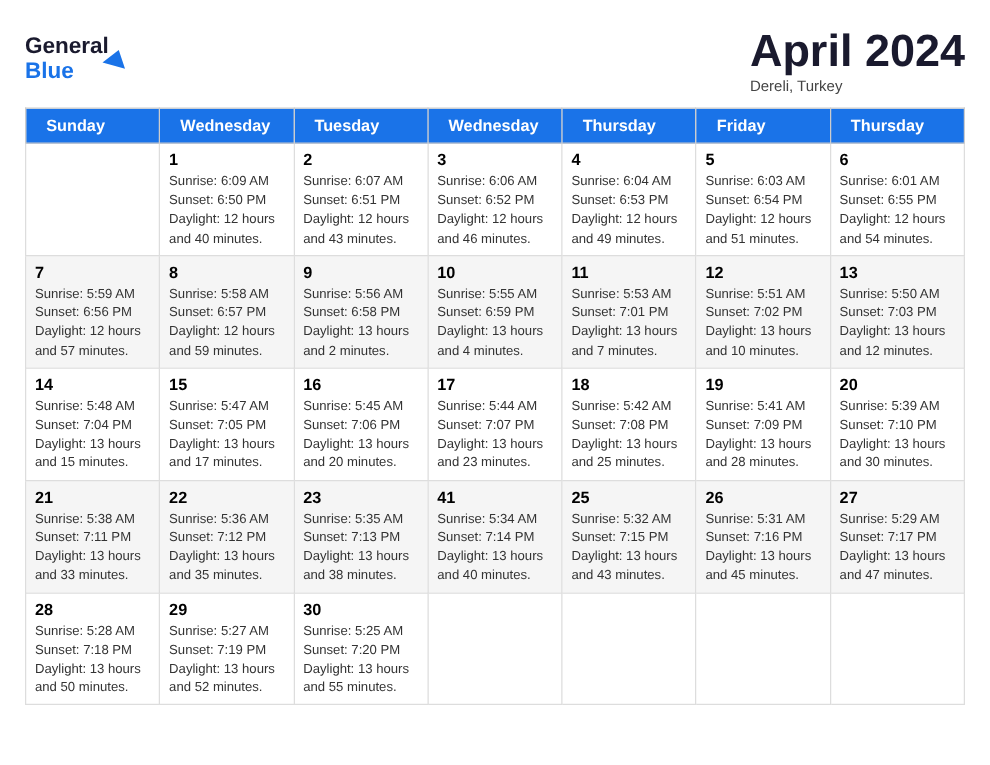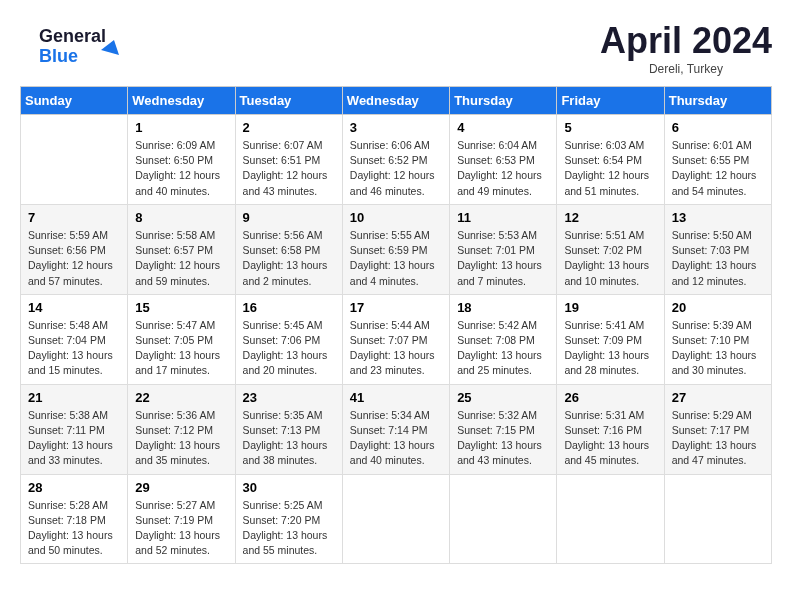--- a/index.html
+++ b/index.html
@@ -12,44 +12,43 @@
     }
     .header {
       display: flex;
       justify-content: space-between;
       align-items: flex-start;
       margin-bottom: 10px;
     }
     .logo {
       display: flex;
       align-items: center;
-      margin-left: 19px;
     }
     .title-block {
-      text-align: center;
+      text-align: left;
     }
     .month-title {
       font-size: 36px;
       font-weight: bold;
       color: #1a1a2e;
     }
     .location {
       font-size: 12px;
       color: #444;
     }
     table {
       width: 100%;
       border-collapse: collapse;
       font-size: 11px;
     }
     thead tr th {
       background-color: #1a73e8;
       color: #fff;
       text-align: left;
-      padding: 6px 4px;
+      padding: 6px 16px;
       font-size: 13px;
       font-weight: bold;
       border: 1px solid #ccc;
     }
     tbody tr td {
       border: 1px solid #ddd;
       vertical-align: top;
       padding: 5px 7px;
       width: calc(100% / 7);
       min-height: 80px;

